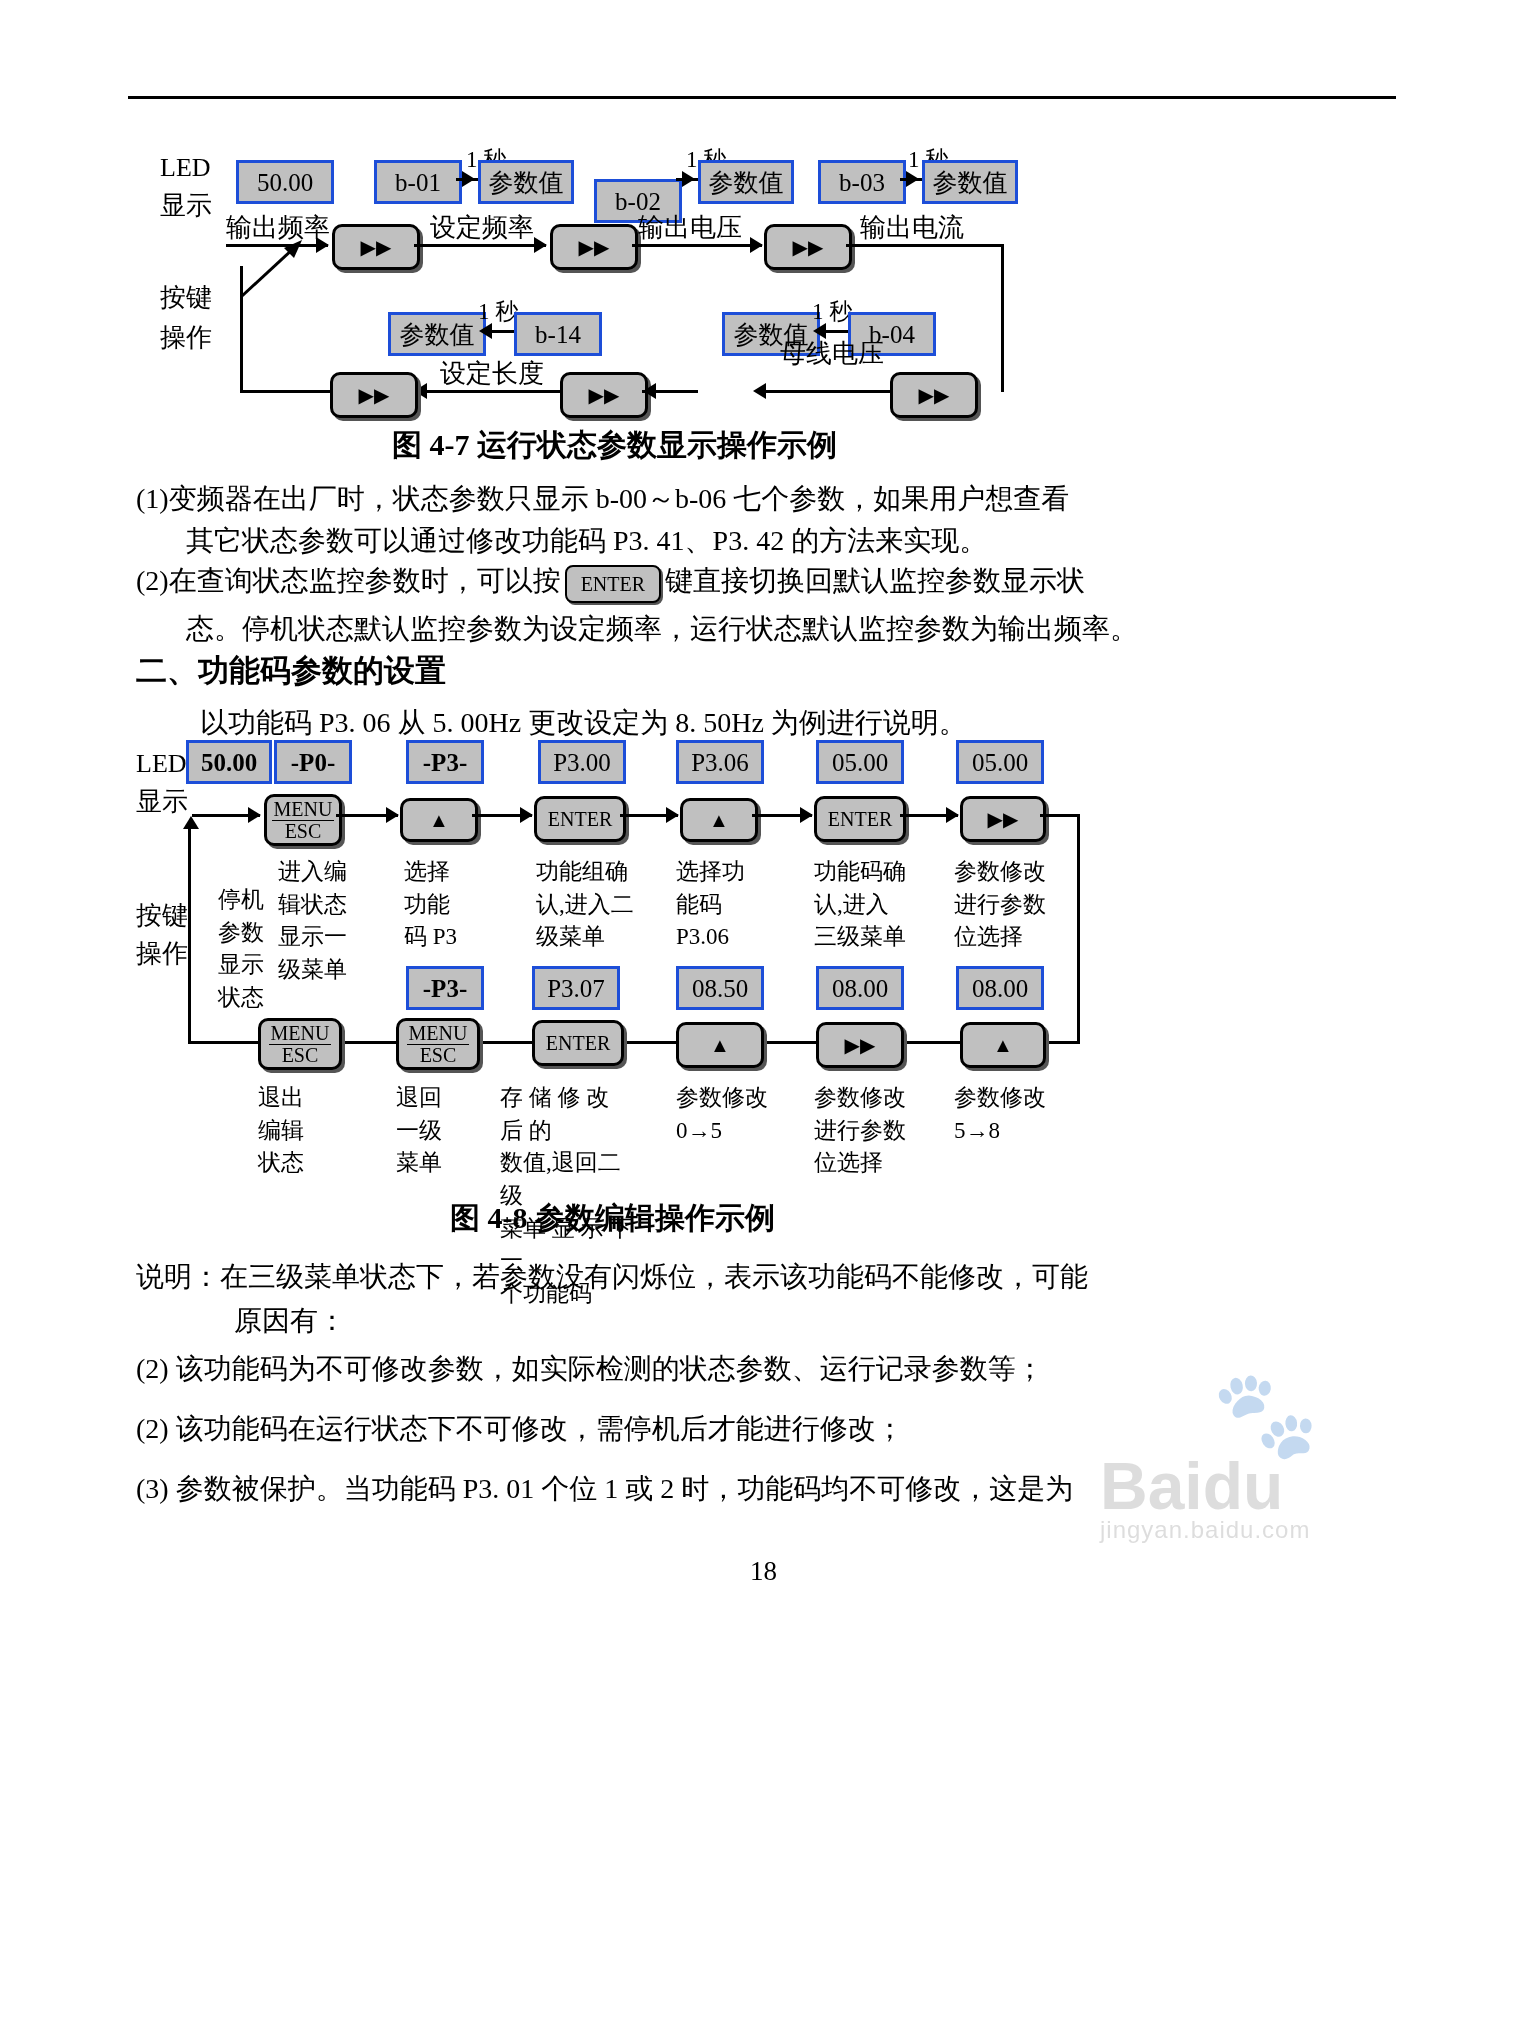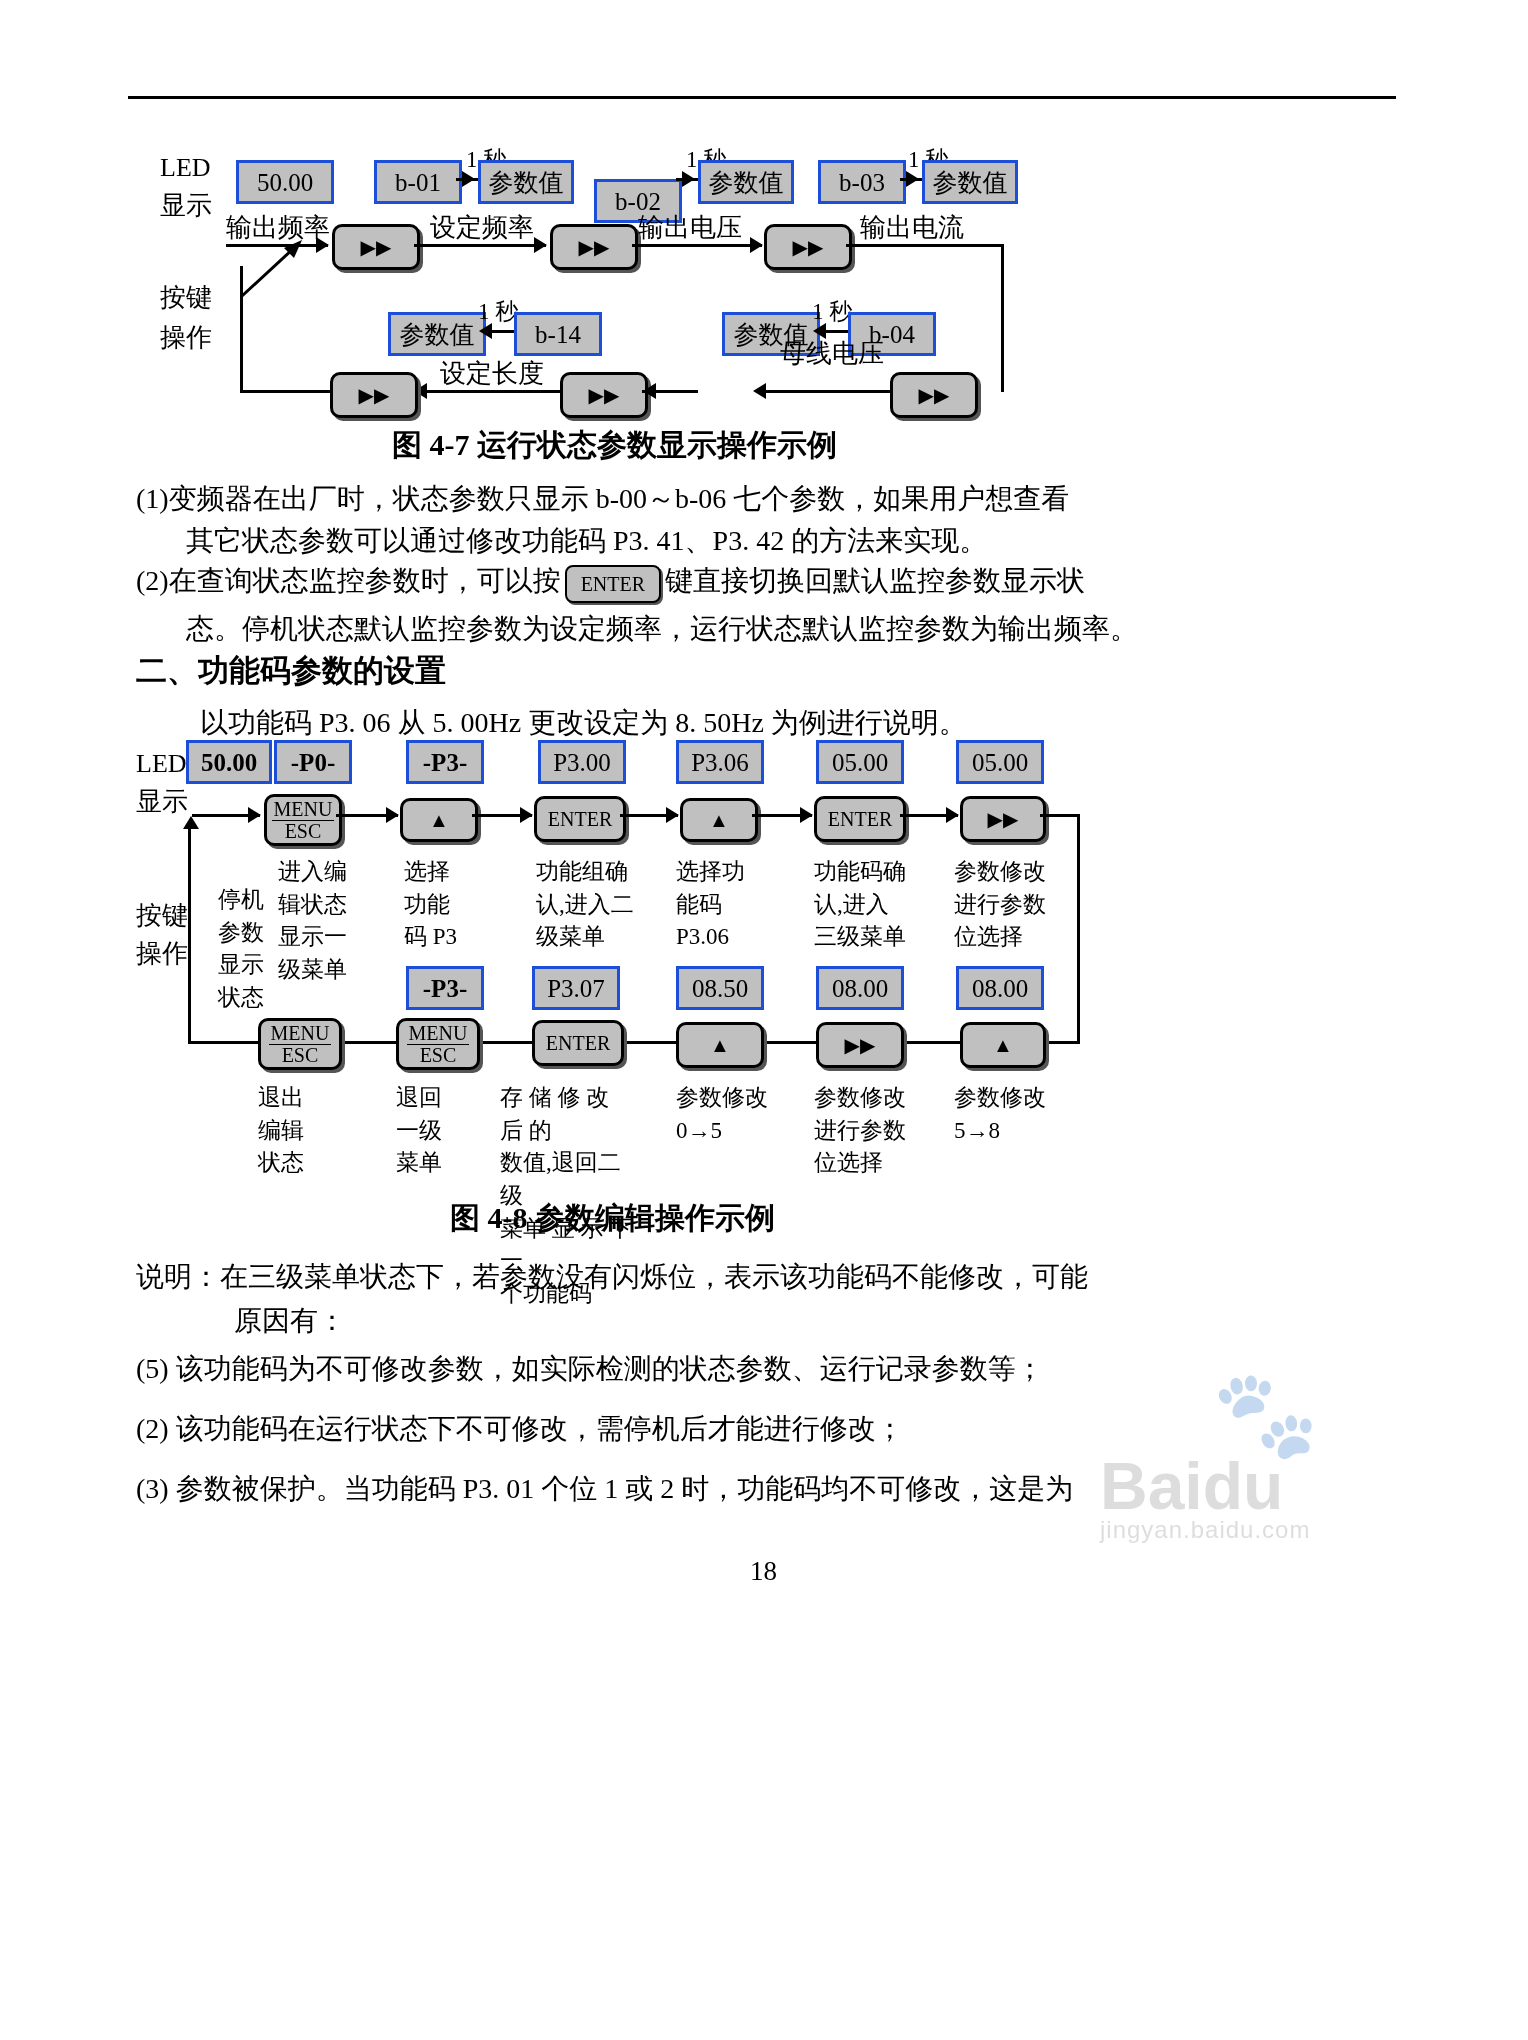--- a/index.html
+++ b/index.html
@@ -320,21 +320,21 @@
 位选择</div>
     <div class="desc" style="left:954px;top:1082px;width:104px;">参数修改
 5→8</div>
 
     <div class="cap" style="left:450px;top:1198px;">图 4-8 参数编辑操作示例</div>
   </div>
 
   <div class="para" style="left:136px;top:1256px;">说明：在三级菜单状态下，若参数没有闪烁位，表示该功能码不能修改，可能</div>
   <div class="para" style="left:234px;top:1300px;">原因有：</div>
 
-  <div class="para" style="left:136px;top:1348px;">(5)  该功能码为不可修改参数，如实际检测的状态参数、运行记录参数等；</div>
+  <div class="para" style="left:136px;top:1348px;">(2)  该功能码为不可修改参数，如实际检测的状态参数、运行记录参数等；</div>
   <div class="para" style="left:136px;top:1408px;">(2)  该功能码在运行状态下不可修改，需停机后才能进行修改；</div>
   <div class="para" style="left:136px;top:1468px;">(3)  参数被保护。当功能码 P3. 01 个位 1 或 2 时，功能码均不可修改，这是为</div>
 
   <div class="wm" style="left:1212px;top:1372px;">
     <div class="paw">🐾</div>
   </div>
   <div class="wm" style="left:1100px;top:1448px;">
     <div class="bd">Baidu</div>
   </div>
   <div class="wm" style="left:1100px;top:1516px;">

